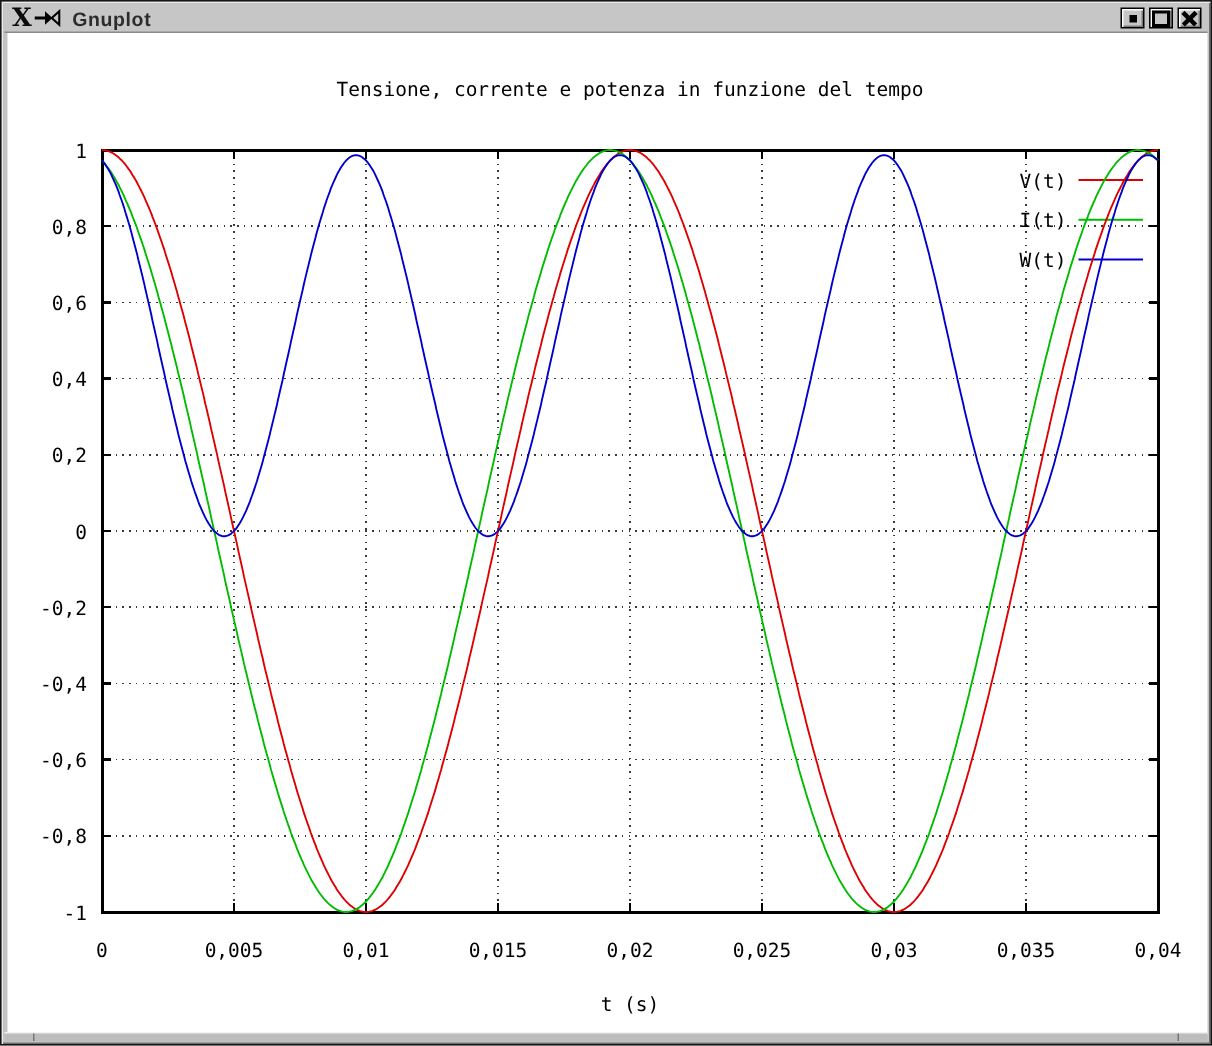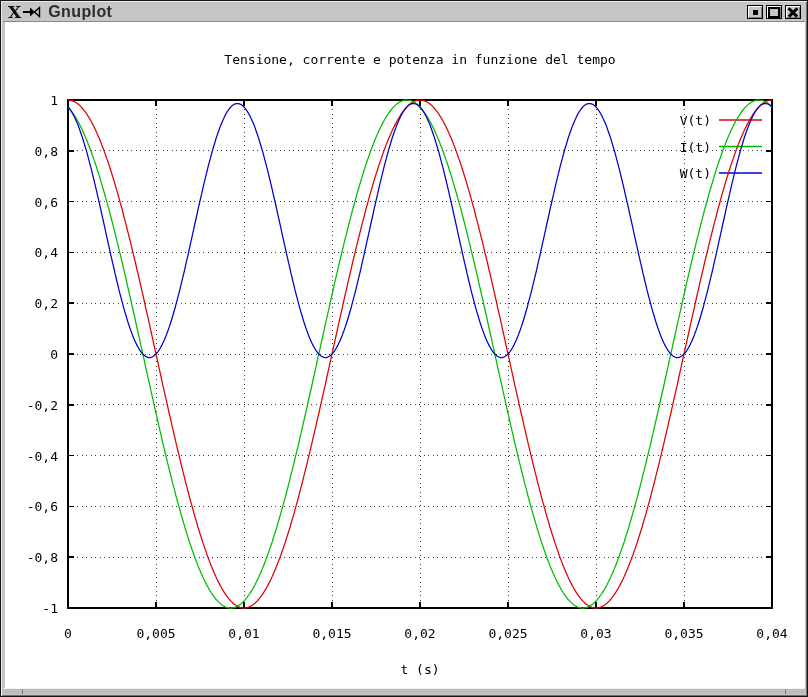--- a/index.html
+++ b/index.html
@@ -23,21 +23,21 @@
     display:flex;align-items:center;
   }
   .xlogo{
     font-family:"DejaVu Serif",serif;
     font-weight:bold;font-style:normal;
     font-size:17px;line-height:14px;
     color:#0c0c0c;margin-left:5px;
   }
   .pin{margin-left:2px;display:block;}
   .win-title{
-    font-weight:bold;font-size:16px;color:#2c2c2c;
+    font-weight:bold;font-size:13px;color:#2c2c2c;
     margin-left:7px;letter-spacing:0.4px;
   }
   .tb-buttons{margin-left:auto;display:flex;gap:3px;margin-right:4px;}
   .tb-btn{
     width:16px;height:14px;padding:0;
     background:#c6c6c6;
     border:1px solid #000;
     box-shadow:inset 1px 1px 0 #ffffff, inset -1px -1px 0 #7c7c7c;
     display:flex;align-items:center;justify-content:center;
     cursor:pointer;

